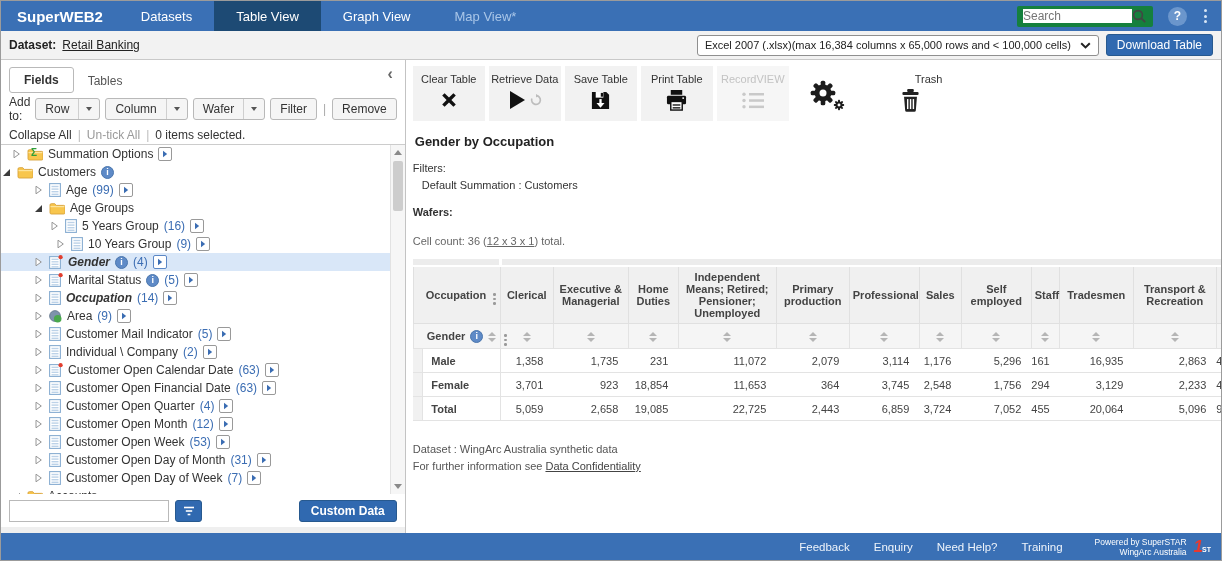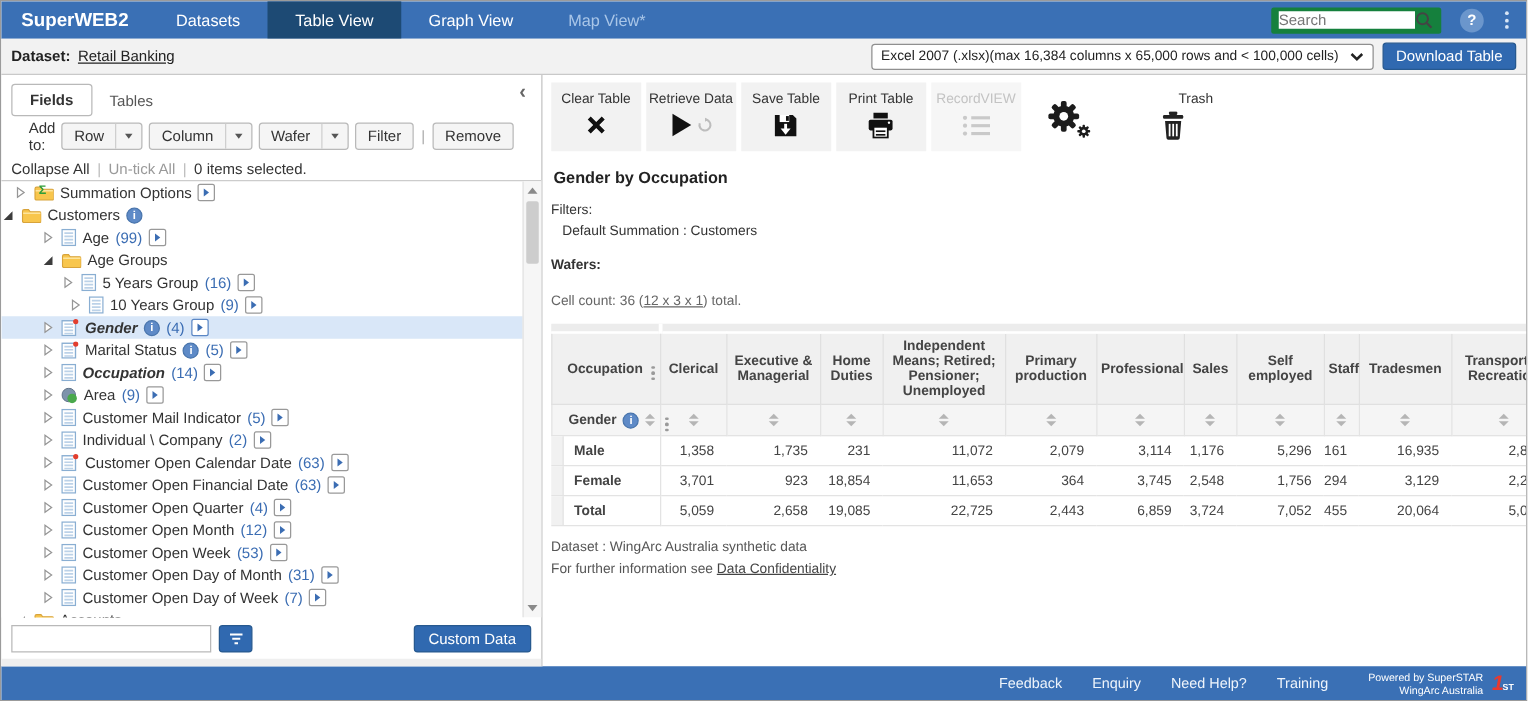--- a/index.html
+++ b/index.html
@@ -30,21 +30,21 @@
 
   
   .content { flex: 1; display: flex; min-height: 0; }
 
   
   .sidebar { flex: 0 0 353px; border-right: 1px solid #c3c3c3; background: #fff; display: flex; flex-direction: column; position: relative; }
   .sb-tabs { flex: 0 0 33px; padding: 6px 8px 0; display: flex; align-items: flex-end; position: relative; }
   .sb-tab { font-size: 12px; padding: 5px 14px; color: #555; cursor: pointer; }
   .sb-tab.active { border: 1px solid #b9b9b9; border-radius: 3px; background: #fff; font-weight: bold; color: #333; }
   .sb-collapse { position: absolute; right: 12px; top: 7px; color: #666; font-size: 16px; font-weight: bold; cursor: pointer; line-height: 14px; }
-  .addto { flex: 0 0 29px; display: flex; align-items: center; padding: 2px 22px 0; gap: 5px; font-size: 12px; color: #333; }
+  .addto { flex: 0 0 29px; display: flex; align-items: center; padding: 2px 8px 0; gap: 5px; font-size: 12px; color: #333; }
   .abtn { display: flex; align-items: center; background: #f5f5f5; border: 1px solid #b9b9b9; border-radius: 3px; height: 22px; font-size: 12px; color: #333; cursor: pointer; }
   .abtn .al { padding: 0 9px; }
   .abtn .adiv { width: 1px; align-self: stretch; background: #cfcfcf; }
   .abtn .achev { padding: 0 7px; display: flex; }
   .tri-dn { width: 0; height: 0; border-left: 3.5px solid transparent; border-right: 3.5px solid transparent; border-top: 4.5px solid #555; }
   .sep { color: #aaa; padding: 0 1px; }
   .sblinks { flex: 0 0 21px; padding: 2px 8px 0; font-size: 12px; color: #333; display: flex; align-items: center; gap: 6px; }
   .sblinks .muted { color: #9a9a9a; }
   .sblinks .bar { color: #bbb; }
   .lnk { cursor: pointer; }
@@ -63,21 +63,21 @@
   .vscroll { position: absolute; top: 0; right: 0; bottom: 0; width: 15px; background: #f6f6f6; border-left: 1px solid #e2e2e2; }
   .varrow { height: 15px; display: flex; align-items: center; justify-content: center; cursor: pointer; }
   .varrow.down { position: absolute; bottom: 0; left: 0; right: 0; }
   .tri-u { width: 0; height: 0; border-left: 4px solid transparent; border-right: 4px solid transparent; border-bottom: 5px solid #8a8a8a; }
   .tri-d { width: 0; height: 0; border-left: 4px solid transparent; border-right: 4px solid transparent; border-top: 5px solid #8a8a8a; }
   .vthumb { position: absolute; top: 16px; left: 2px; right: 2px; height: 50px; background: #cdcdcd; border-radius: 2px; }
 
   .sb-bottom { flex: 0 0 33px; display: flex; align-items: center; padding: 0 8px; gap: 6px; }
   .ffinput { width: 160px; height: 22px; border: 1px solid #b9b9b9; font-size: 12px; padding: 0 5px; outline: none; font-family: "Liberation Sans", sans-serif; }
   .fbtn { width: 27px; height: 22px; background: #3069b0; border: 1px solid #27598f; border-radius: 3px; display: flex; align-items: center; justify-content: center; cursor: pointer; }
-  .cdbtn { margin-left: auto; height: 22px; background: #3069b0; border: 1px solid #27598f; border-radius: 3px; color: #fff; font-size: 12px; display: flex; align-items: center; padding: 0 11px; cursor: pointer; }
+  .cdbtn { margin-left: auto; height: 22px; background: #3069b0; border: 1px solid #27598f; border-radius: 3px; color: #fff; font-size: 12px; display: flex; align-items: center; padding: 0 11px; cursor: pointer; font-weight: bold; }
   .sb-filler { flex: 1; background: #efefef; }
 
   
   .main { flex: 1; background: #fff; padding: 6px 0 0 7px; overflow: hidden; }
   .toolbar { display: flex; align-items: flex-start; }
   .tbtn { width: 72px; height: 55px; background: #f2f2f2; margin-right: 4px; display: flex; flex-direction: column; align-items: center; cursor: pointer; }
   .tbtn.disabled { background: #f6f6f6; cursor: default; }
   .tlabel { font-size: 11px; color: #333; margin-top: 7px; white-space: nowrap; }
   .tbtn.disabled .tlabel { color: #c3c3c3; }
   .ticon { flex: 1; display: flex; align-items: center; justify-content: center; padding-bottom: 6px; }
@@ -107,21 +107,21 @@
   .rl-in { display: flex; align-items: stretch; height: 100%; }
   .rl-gut { width: 10px; background: #f1f1f1; border-right: 1px solid #e3e3e3; flex: none; }
   .rl-lab { display: flex; align-items: center; padding-left: 8px; }
   .dt td.num { text-align: right; padding-right: 10px; border-bottom: 1px solid #e3e3e3; height: 24px; }
   .sort { display: inline-flex; flex-direction: column; gap: 2px; vertical-align: middle; cursor: pointer; }
   .sort .u { width: 0; height: 0; border-left: 4px solid transparent; border-right: 4px solid transparent; border-bottom: 4px solid #b5b5b5; }
   .sort .d { width: 0; height: 0; border-left: 4px solid transparent; border-right: 4px solid transparent; border-top: 4px solid #b5b5b5; }
   .kdots { display: inline-flex; flex-direction: column; gap: 2px; margin-left: 3px; cursor: pointer; }
   .kdots i { width: 2.5px; height: 2.5px; background: #9a9a9a; border-radius: 50%; }
 
-  .note1 { font-size: 11px; color: #555; margin-top: 11px; }
+  .note1 { font-size: 11px; color: #555; margin-top: 22px; }
   .note2 { font-size: 11px; color: #555; margin-top: 5px; }
   .notelink { text-decoration: underline; color: #444; cursor: pointer; }
 
   
   .footer { flex: 0 0 27px; background: #3a70b5; display: flex; align-items: center; justify-content: flex-end; padding: 0 10px; }
   .flink { color: #eef4fb; font-size: 11.5px; margin-right: 24px; cursor: pointer; }
   .powered { color: #fff; font-size: 8.5px; line-height: 10px; text-align: right; margin-left: 8px; margin-right: 7px; }
   .slogo { display: flex; align-items: baseline; }
   .slogo .l1 { color: #e8392f; font-size: 17px; font-weight: bold; font-style: italic; line-height: 17px; }
   .slogo .lst { color: #fff; font-size: 7px; font-weight: bold; margin-left: -1px; }

